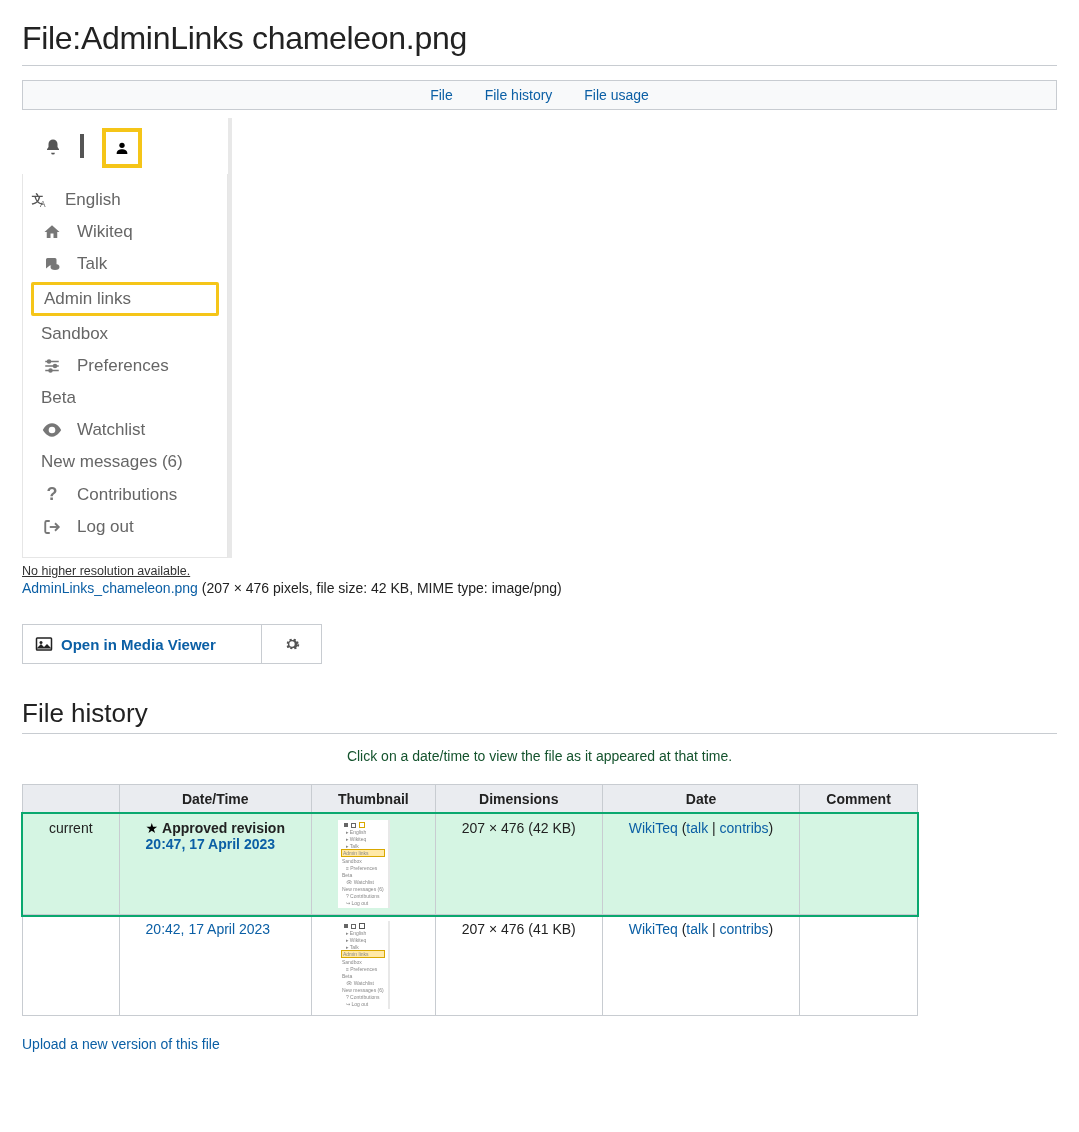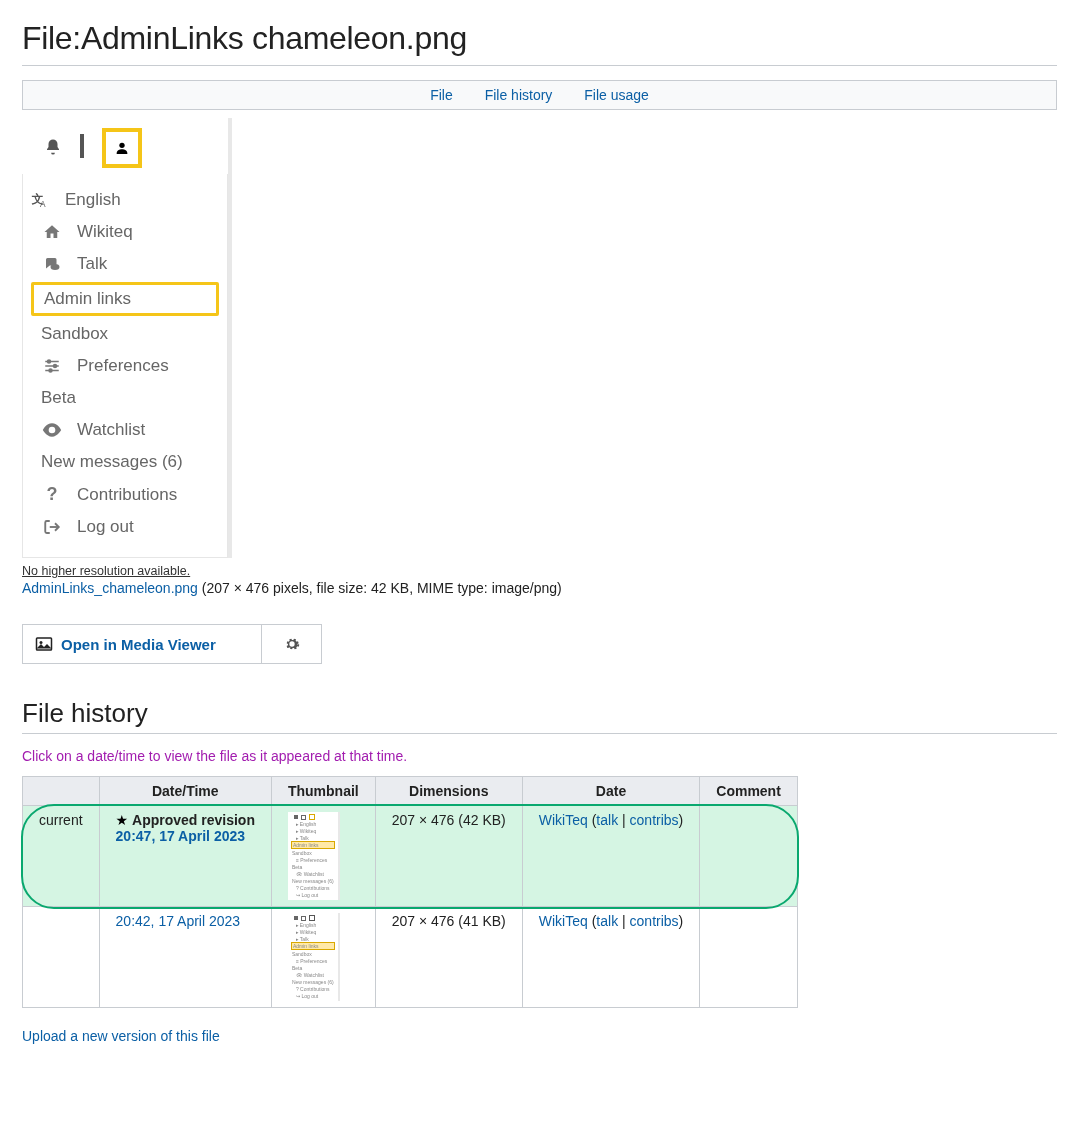--- a/index.html
+++ b/index.html
@@ -28,27 +28,27 @@
   .no-higher { font-size: 12.5px; color:#333; margin-bottom:2px;text-decoration:underline; }
   .file-info { font-size: 14px; margin-bottom:28px; }
   .file-info .paren { color:#333; }
   
   .mv-box { display:flex; border:1px solid #c8ccd1; width:300px; margin-bottom:34px;justify-content:center; }
   .mv-open { flex:1; padding:10px 12px; display:flex; align-items:center; gap:8px; font-weight:600; color:#0b5fa5; font-size:15px; }
   .mv-gear { width:60px; border-left:1px solid #c8ccd1; display:flex; align-items:center; justify-content:center; color:#555; }
   
   h2.section { font-size:26px; font-weight:400; margin-bottom:4px; }
   .section-rule { border:none; border-bottom:1px solid #c8ccd1; margin-bottom:14px; }
-  .hint { font-size:14px; margin-bottom:12px; color:#a21caf; }
+  .hint { font-size:14px; margin-bottom:20px; color:#14532d;text-align:center; }
   
   table.fh { border-collapse: collapse; font-size:14px; }
-  table.fh th, table.fh td { border:1px solid #c8ccd1; padding:6px 16px; text-align:left; vertical-align:top; }
+  table.fh th, table.fh td { border:1px solid #c8ccd1; padding:6px 26px; text-align:left; vertical-align:top; }
   table.fh th { background:#eaecf0; text-align:center; font-weight:600; }
   tr.approved td { background:#d5f5e3; }
-  tr.approved { outline:2px solid #0aa86f;border-radius:31px; }
+  tr.approved { outline:2px solid #0aa86f; }
   .thumb-mini { width:52px; background:#fff; font-size:5px; line-height:6px; color:#888; padding:2px; border-right:2px solid #e8e8e8; }
   .tm-top { display:flex; gap:3px; align-items:center; margin-bottom:1px; padding-left:4px; }
   .tm-dot { width:4px; height:4px; background:#666; }
   .tm-sq { width:5px; height:5px; border:1px solid #666; }
   .tm-user { width:6px; height:6px; border:1.5px solid #d9a800; display:inline-block; }
   .tm-user.dark { border-color:#555; }
   .tm-hl { background:#ffe9a8; border:0.5px solid #d9a800; padding:0 1px; margin:0 1px; }
   .tm-row { padding-left:6px; margin-top:1px; }
   .tm-row2 { padding-left:2px; margin-top:1px; }
   .upload-link { display:inline-block; margin-top:20px; color:#0b5fa5; font-size:14px; }

